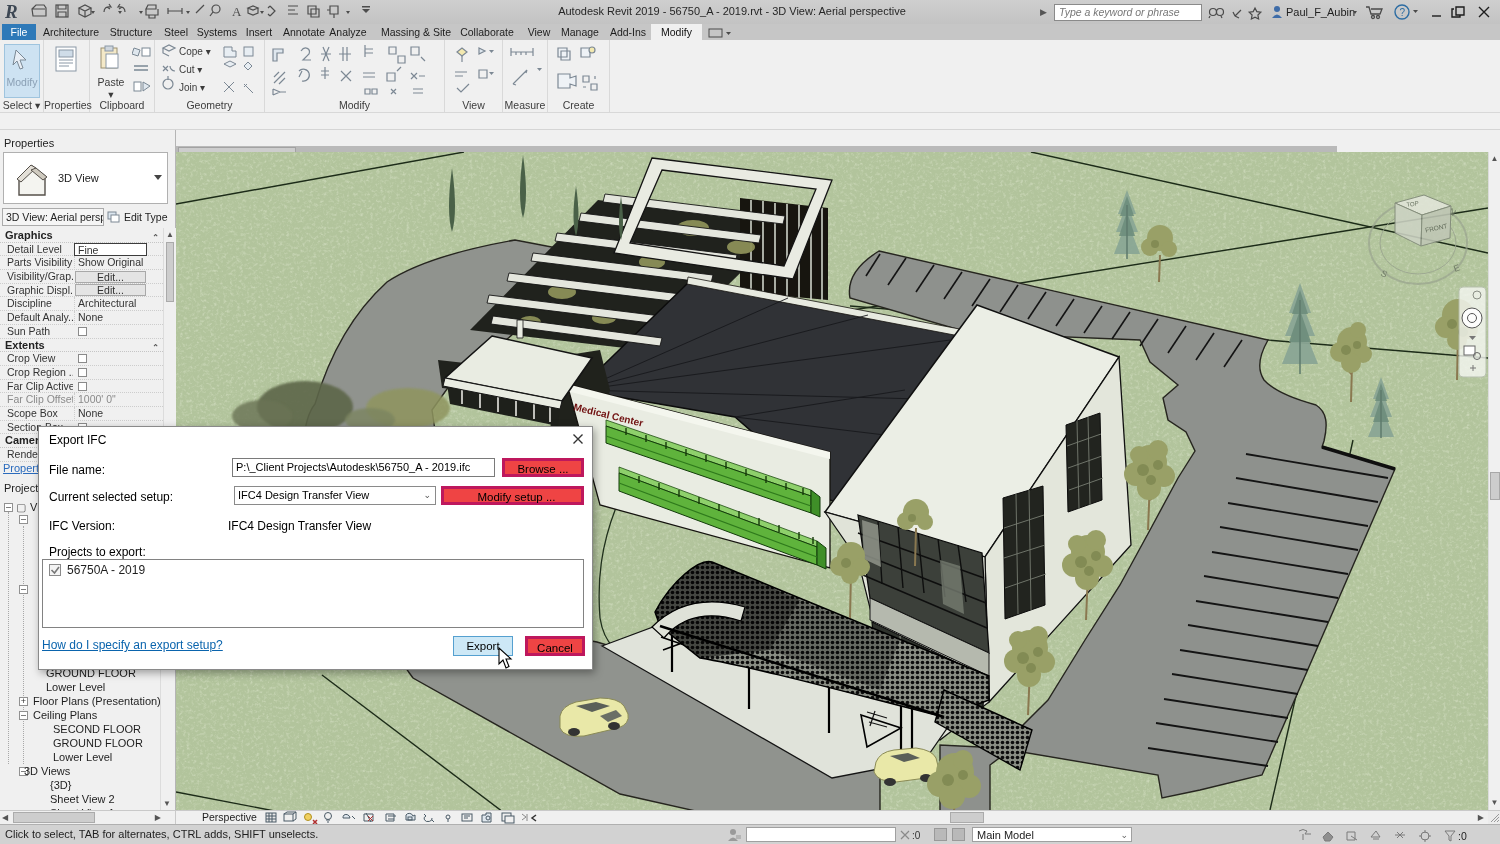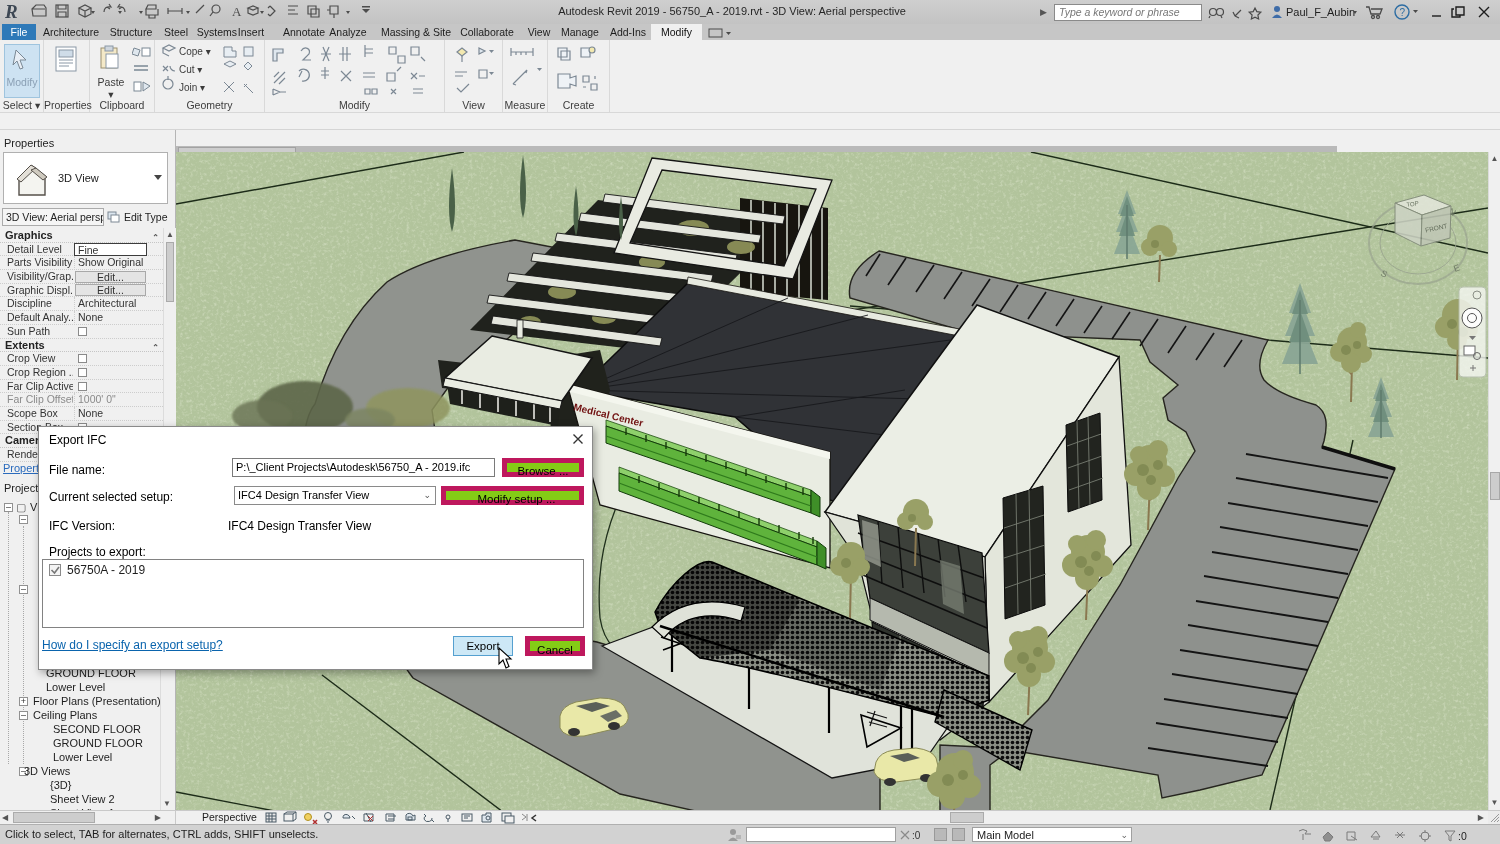--- a/index.html
+++ b/index.html
@@ -40,21 +40,21 @@
 
 #vscroll { left:1488px; top:152px; width:12px; height:658px; background:#f0f0f0; border-left:1px solid #dcdcdc; }
 #hrow { left:0; top:810px; width:1500px; height:14px; background:#f0f0f0; border-top:1px solid #c9c9c9; }
 
 
 #statusbar { left:0; top:824px; width:1500px; height:20px; background:#d2d2d2; border-top:1px solid #b0b0b0; font-size:11px; }
 
 
 #dialog { left:38px; top:426px; width:555px; height:244px; background:#fff; border:1px solid #8a8a8a; box-shadow:2px 3px 8px rgba(0,0,0,.35); font-size:12px; }
 .dlbl { position:absolute; color:#000; font-size:12px; }
-.dbtn { position:absolute; background:#84cc16; border:5px solid #be185d; text-align:center; font-size:11.5px; color:#000; }
+.dbtn { position:absolute; background:#ef4444; border:3px solid #be185d; text-align:center; font-size:11.5px; color:#000; }
 .dinput { position:absolute; background:#fff; border:1px solid #7a7a7a; font-size:11px; color:#000; padding:1px 3px; line-height:15px; white-space:nowrap; overflow:hidden; }
 </style>
 </head>
 <body>
 
 <div class="abs" id="titlebar">
   <svg class="abs" style="left:0;top:0" width="400" height="24">
 
     <text x="5" y="18" font-size="19" font-weight="bold" fill="#3d4753" font-family="Liberation Serif,serif" font-style="italic">R</text>
     <g stroke="#4d4d4d" stroke-width="1.2" fill="none">
@@ -127,21 +127,21 @@
     </svg>
   </div>
 </div>
 
 <div class="abs" id="tabrow">
   <div class="tab file" style="left:2px;width:34px;">File</div>
   <div class="tab" style="left:40px;width:62px;">Architecture</div>
   <div class="tab" style="left:106px;width:50px;">Structure</div>
   <div class="tab" style="left:158px;width:36px;">Steel</div>
   <div class="tab" style="left:194px;width:46px;">Systems</div>
-  <div class="tab" style="left:234px;width:34px;">Insert</div>
+  <div class="tab" style="left:242px;width:34px;">Insert</div>
   <div class="tab" style="left:278px;width:52px;">Annotate</div>
   <div class="tab" style="left:326px;width:44px;">Analyze</div>
   <div class="tab" style="left:374px;width:84px;">Massing &amp; Site</div>
   <div class="tab" style="left:456px;width:62px;">Collaborate</div>
   <div class="tab" style="left:522px;width:34px;">View</div>
   <div class="tab" style="left:558px;width:44px;">Manage</div>
   <div class="tab" style="left:606px;width:44px;">Add-Ins</div>
   <div class="tab active" style="left:651px;width:51px;">Modify</div>
   <svg class="abs" style="left:707px;top:3px" width="26" height="12">
       <rect x="2" y="2" width="13" height="8" fill="none" stroke="#4a4a4a"></rect>

